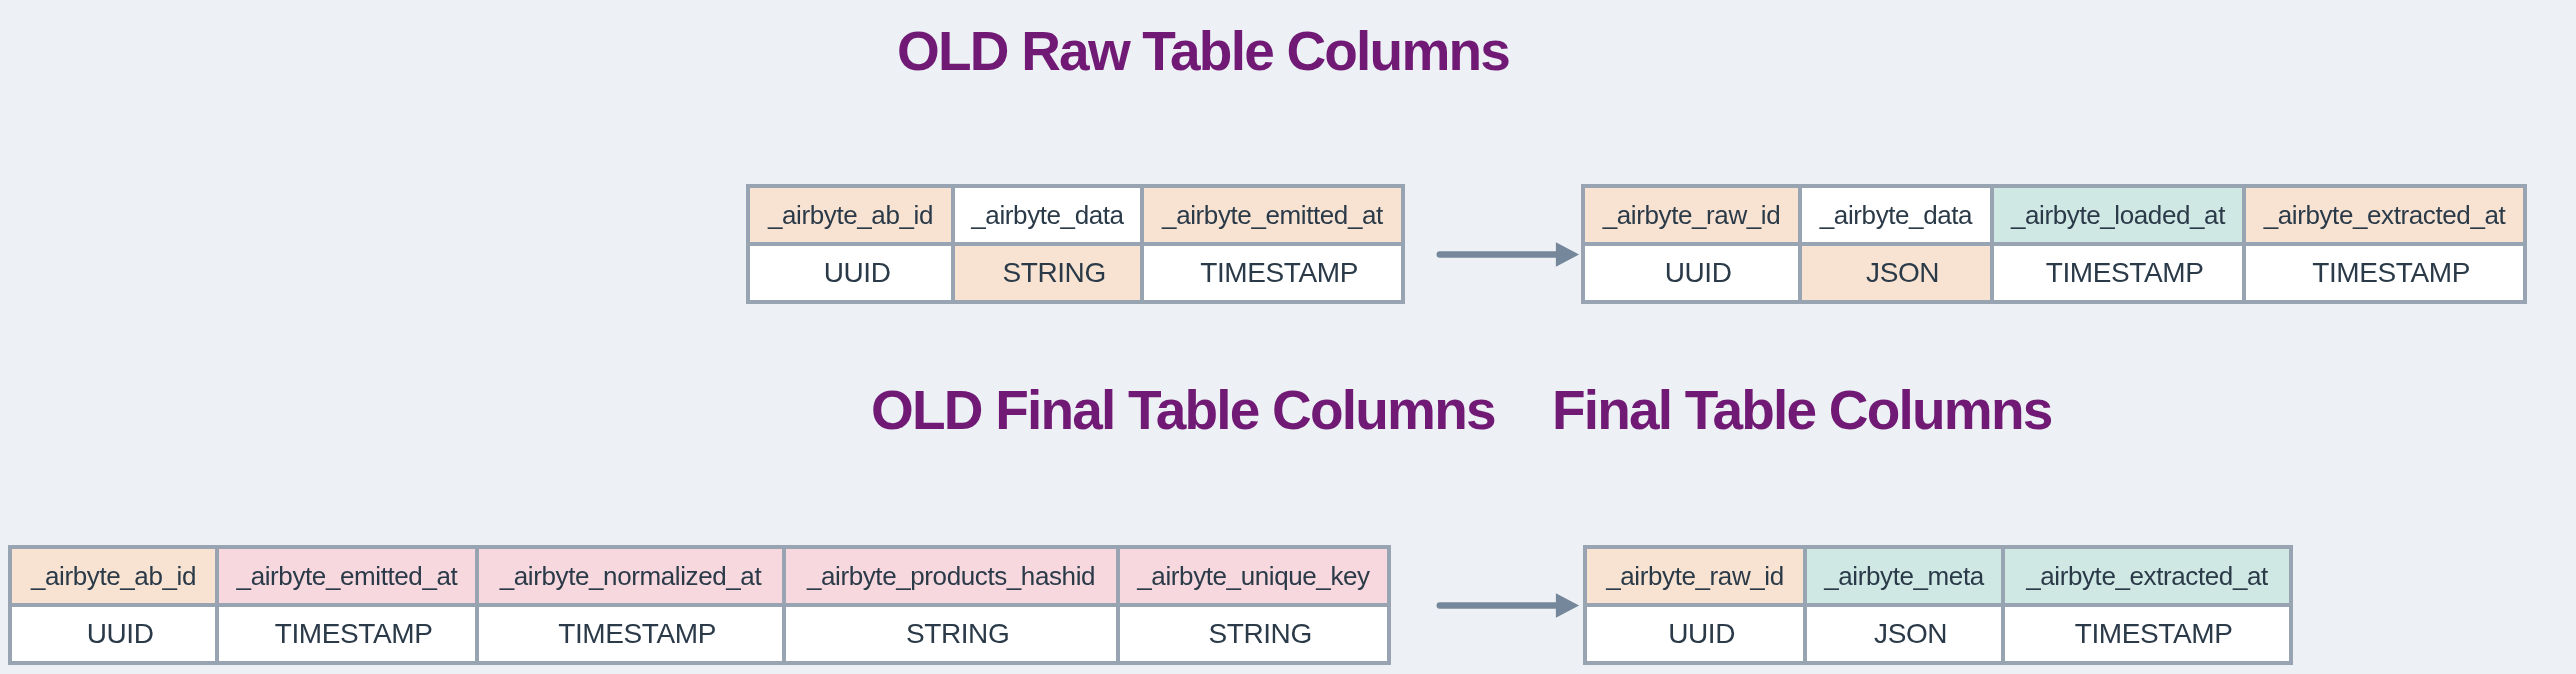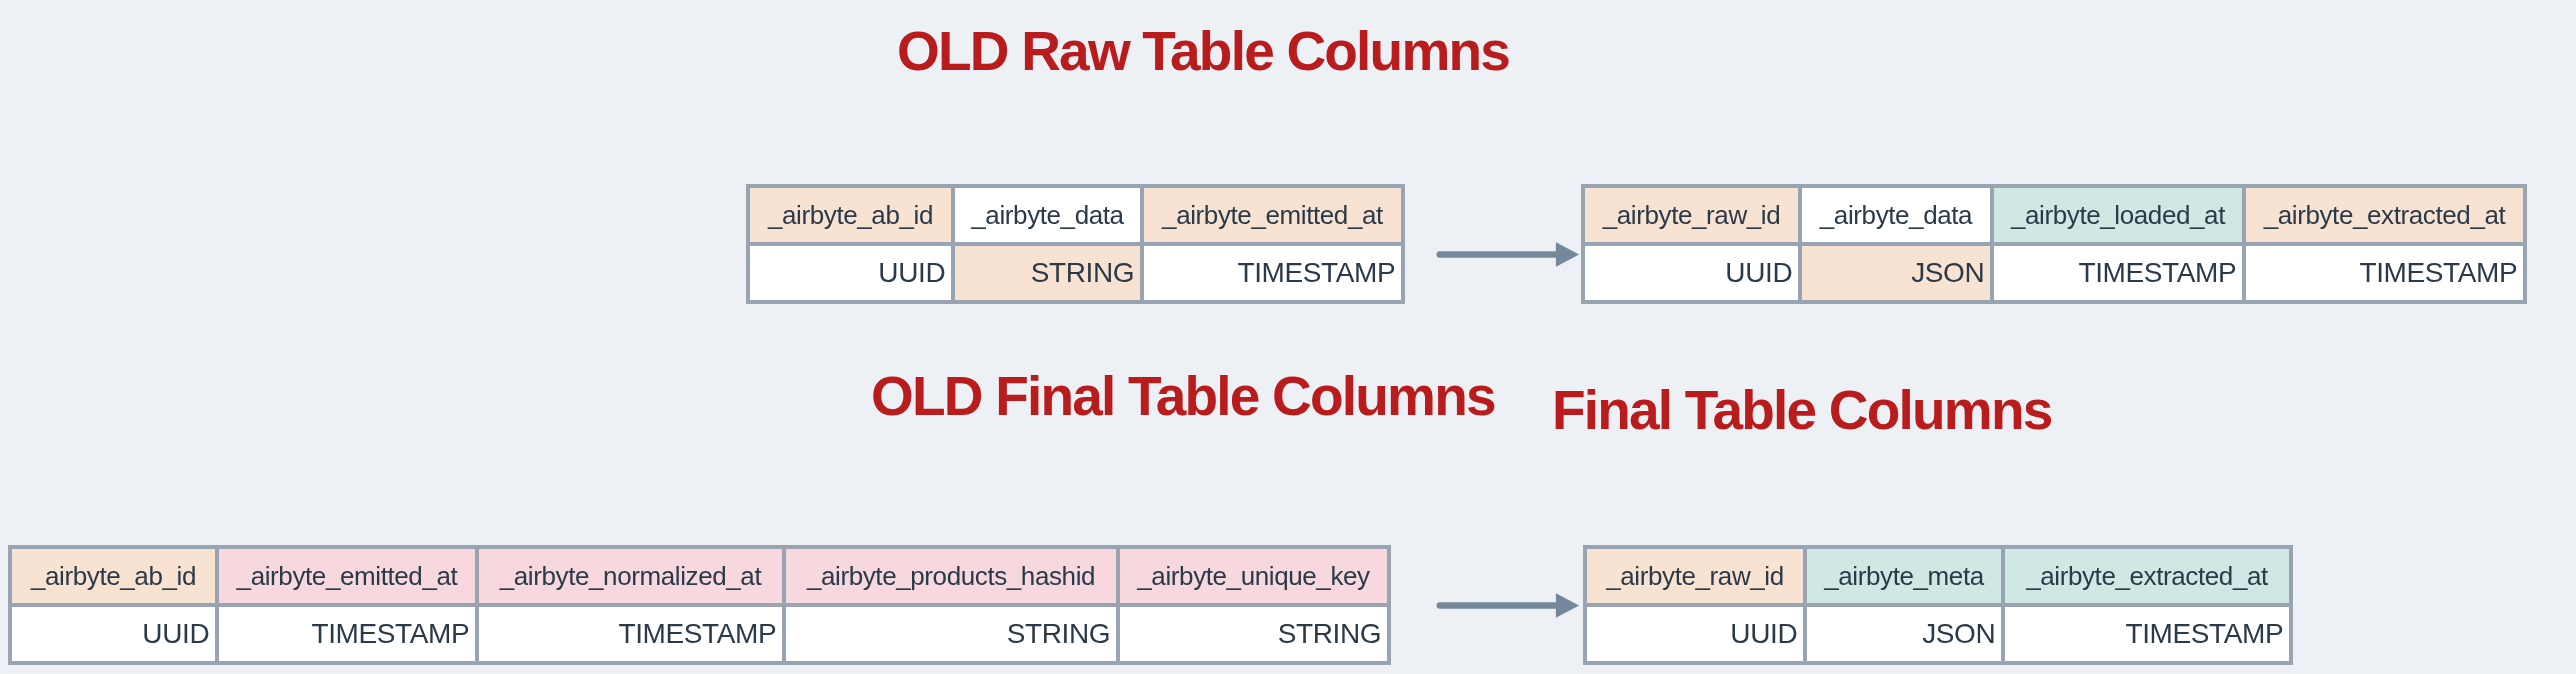--- a/index.html
+++ b/index.html
@@ -9,21 +9,21 @@
   }
   #canvas {
     position: relative;
     width: 2576px;
     height: 675px;
     background: #edf1f5;
     overflow: hidden;
   }
   .title {
     position: absolute;
-    color: #b91c1c;
+    color: #701a75;
     font-size: 55px;
     font-weight: 700;
     letter-spacing: -1.8px;
     line-height: 58px;
     white-space: nowrap;
     text-align: center;
   }
   .tbl { position: absolute; }
   .tbl table {
     border-collapse: collapse;
@@ -41,36 +41,36 @@
   .tbl th {
     font-size: 26px;
     font-weight: 400;
     letter-spacing: -0.4px;
     padding: 0 5.8px;
   }
   .tbl td {
     font-size: 28px;
     font-weight: 400;
     letter-spacing: -0.4px;
-    text-align: right;
+    text-align: center;
     padding: 0 5.8px 0 19px;
   }
   .hl-peach { background: #f8e3d2 !important; }
   .hl-pink  { background: #f6d8de !important; }
   .hl-teal  { background: #cfe8e4 !important; }
   .hl-none  { background: #ffffff !important; }
   .arrow { position: absolute; }
 </style>
 </head>
 <body>
 
 <div id="canvas">
 
   <div class="title" style="left:897px; top:22px;">OLD Raw Table Columns</div>
-  <div class="title" style="left:871px; top:367px;">OLD Final Table Columns</div>
+  <div class="title" style="left:871px; top:381px;">OLD Final Table Columns</div>
   <div class="title" style="left:1552px; top:381px;">Final Table Columns</div>
 
   <div class="tbl" style="left:746px; top:184px;">
     <table>
       <colgroup>
           <col style="width:205px">
           <col style="width:189px">
           <col style="width:261px">
         </colgroup>
       <tbody>

